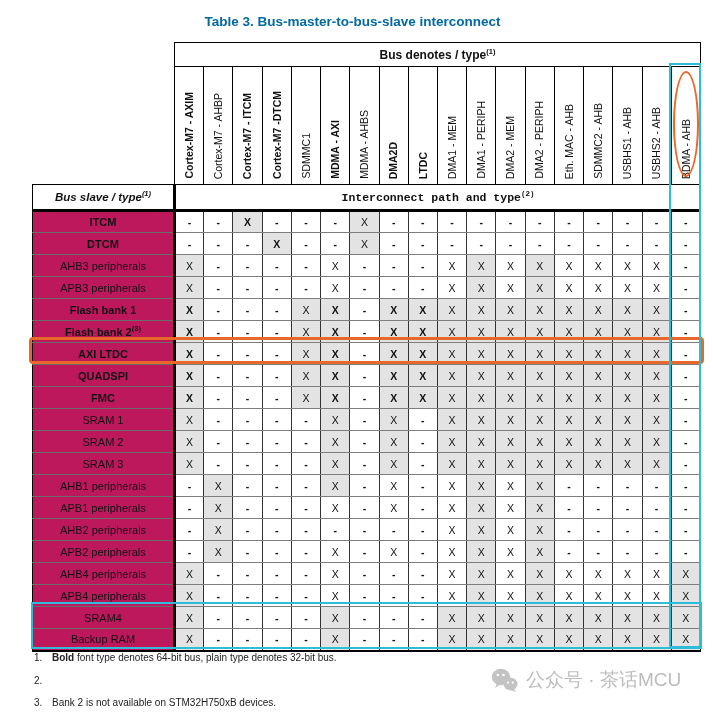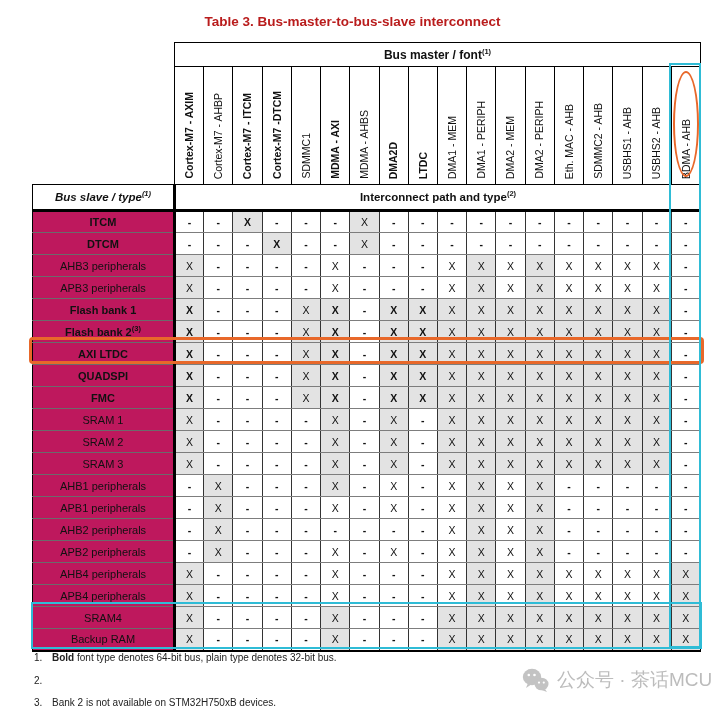--- a/index.html
+++ b/index.html
@@ -1,32 +1,32 @@
 <!DOCTYPE html>
 <html><head>
 <meta charset="utf-8">
 <style>
   html,body{margin:0;padding:0;background:#fff;}
   .page{position:relative;width:713px;height:716px;background:#fff;overflow:hidden;
         font-family:"Liberation Sans", sans-serif;color:#111;}
   .title{position:absolute;left:30px;top:14px;width:645px;text-align:center;
-         font-size:13.5px;font-weight:bold;color:#b91c1c;}
+         font-size:13.5px;font-weight:bold;color:#0369a1;}
   .tbl-wrap{position:absolute;left:32px;top:42px;width:669px;height:606px;}
   table.grid{border-collapse:collapse;table-layout:fixed;width:669px;}
   td{box-sizing:border-box;padding:0;vertical-align:middle;text-align:center;overflow:hidden;}
   tr.hr1{height:24px;} tr.hr2{height:116px;} tr.hr3{height:26px;} tr.br{height:22px;}
   td.corner{border:none;background:#fff;}
   td.master-hdr{border:1.5px solid #000;font-weight:bold;font-size:12px;}
   td.rot{border:1px solid #000;vertical-align:bottom;}
   .rot-box{display:flex;height:112px;flex-direction:column;justify-content:flex-end;align-items:center;padding-bottom:5px;}
   .rot-txt{writing-mode:vertical-rl;transform:rotate(180deg);font-size:10.5px;line-height:1;white-space:nowrap;color:#111;}
   .rot-txt.b{font-weight:bold;}
   td.slave-hdr{border:1.5px solid #000;border-right:3px solid #000;border-bottom:3px solid #000;
                font-weight:bold;font-size:11.5px;font-style:italic;}
-  td.inter-hdr{border:1.5px solid #000;border-bottom:3px solid #000;font-weight:bold;font-size:11.5px;}
+  td.inter-hdr{border:1.5px solid #000;border-bottom:3px solid #000;font-weight:bold;font-size:11.5px;font-family:Liberation Mono, monospace;}
   td.rowlabel{border:1px solid #6b6b6b;border-left:1.5px solid #000;border-right:3px solid #000;
               font-size:11px;background:#be185d;}
   td.rowlabel.b{font-weight:bold;}
   td.cell{border-top:1px solid #7d7d7d;border-bottom:1px solid #7d7d7d;
           border-left:1px solid #333;border-right:1px solid #333;font-size:10.5px;background:#fff;}
   td.cell:last-child{border-right:1.5px solid #000;}
   tr.lastrow td{border-bottom:2px solid #000;margin-top:48px;}
   td.cell.sh{background:#e3e3e3;}
   td.cell.bx{font-weight:bold;}
   td.cell .dash{font-weight:bold;}
@@ -36,41 +36,41 @@
   .hl-orange-row{left:-3px;top:295px;width:675px;height:27px;border:3px solid #e8682a;border-radius:4px;}
   .hl-cyan-col{left:637px;top:21px;width:32px;height:585px;border:2.5px solid #2fbcd6;}
   .hl-cyan-rows{left:-1px;top:560px;width:671px;height:47px;border:2.5px solid #2fbcd6;}
   .hl-ellipse{left:641px;top:29px;width:26px;height:106px;border:2px solid #e8682a;border-radius:50%;}
   
   .footnotes{position:absolute;left:34px;top:652px;width:470px;font-size:10px;color:#222;}
   .fn{display:flex;margin-bottom:11px;line-height:1.15;}
   .fn-num{width:18px;flex:0 0 18px;}
   .fn-text b{font-weight:bold;}
   
-  .watermark{position:absolute;left:522px;top:667px;display:flex;align-items:center;gap:8px;
+  .watermark{position:absolute;left:491px;top:667px;display:flex;align-items:center;gap:8px;
              color:#bcbcbc;font-size:19px;white-space:nowrap;}
   .wm-icon{width:27px;height:24px;flex:0 0 27px;}
 </style>
 </head>
 <body>
 
 <div class="page">
 
   <div class="title">Table 3. Bus-master-to-bus-slave interconnect</div>
 
   <div class="tbl-wrap">
     <table class="grid">
       <colgroup>
         <col style="width:142px">
         <col span="18">
       </colgroup>
       <tbody>
         <tr class="hr1">
           <td class="corner" rowspan="2"></td>
-          <td class="master-hdr" colspan="18"><span>Bus master / font</span><sup>(1)</sup></td>
+          <td class="master-hdr" colspan="18"><span>Bus denotes / type</span><sup>(1)</sup></td>
         </tr>
         <tr class="hr2" id="rot-row">
             <td class="rot">
               <div class="rot-box">
                 <div class="rot-txt b">Cortex-M7 - AXIM</div>
               </div>
             </td>
             <td class="rot">
               <div class="rot-box">
                 <div class="rot-txt">Cortex-M7 - AHBP</div>

